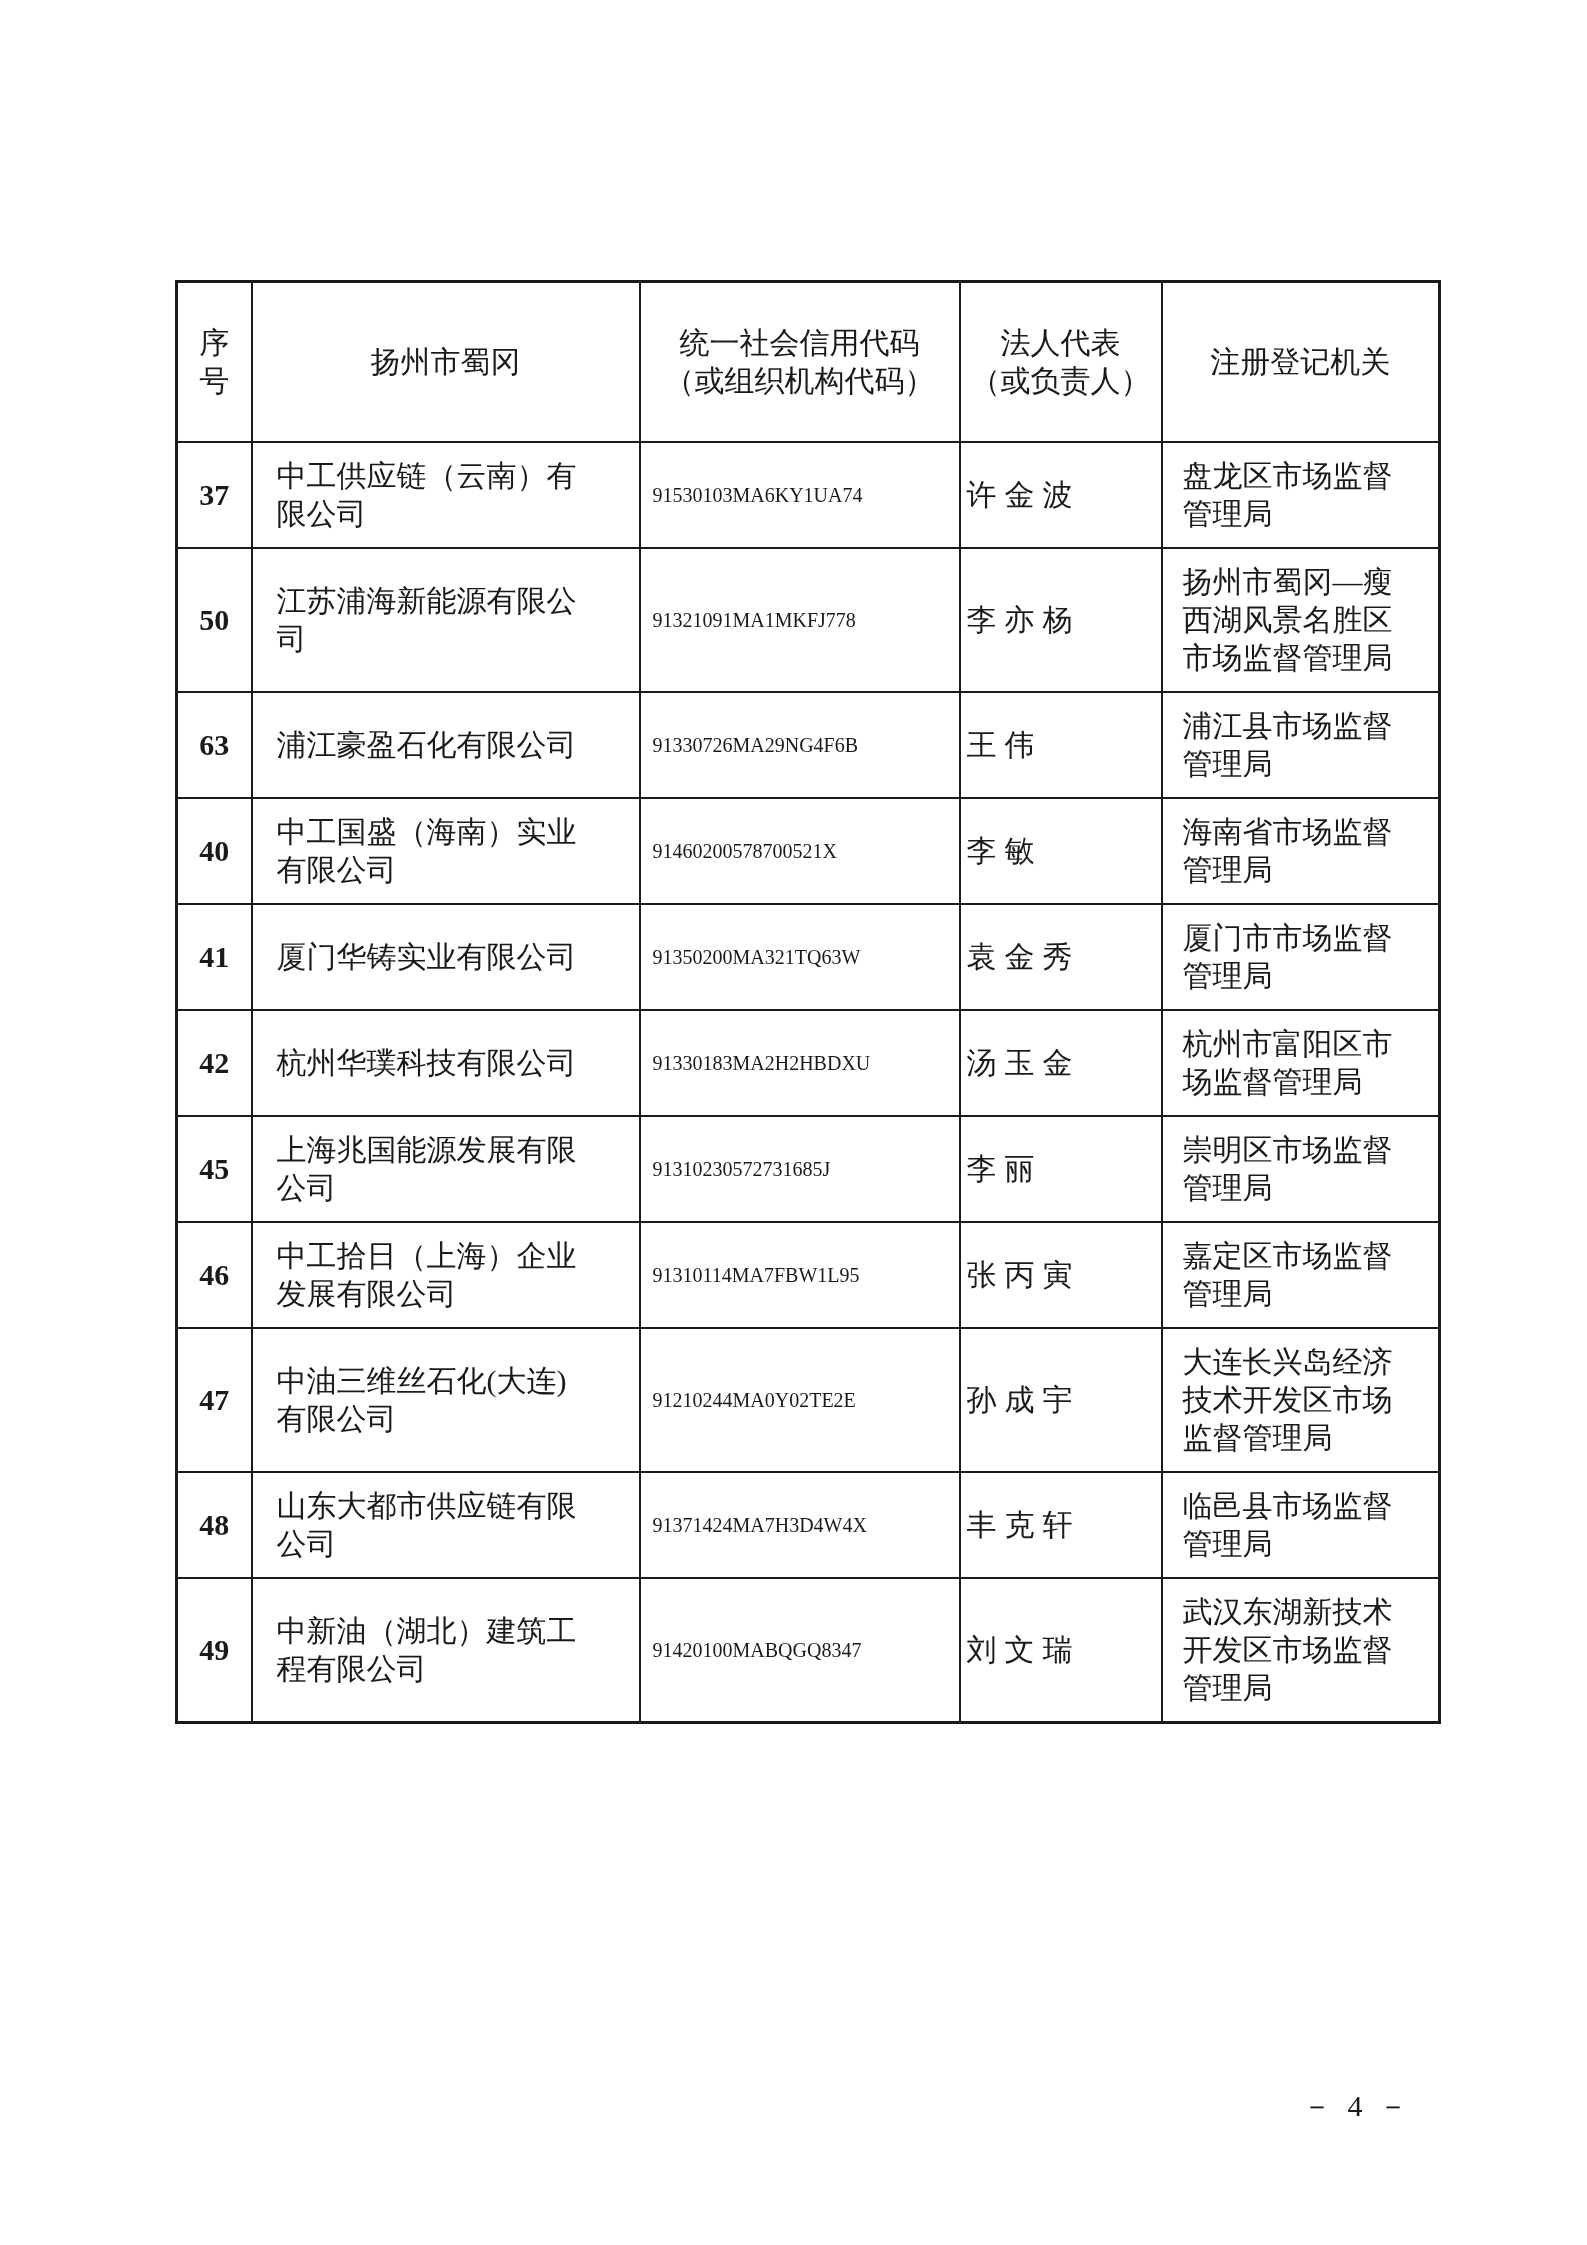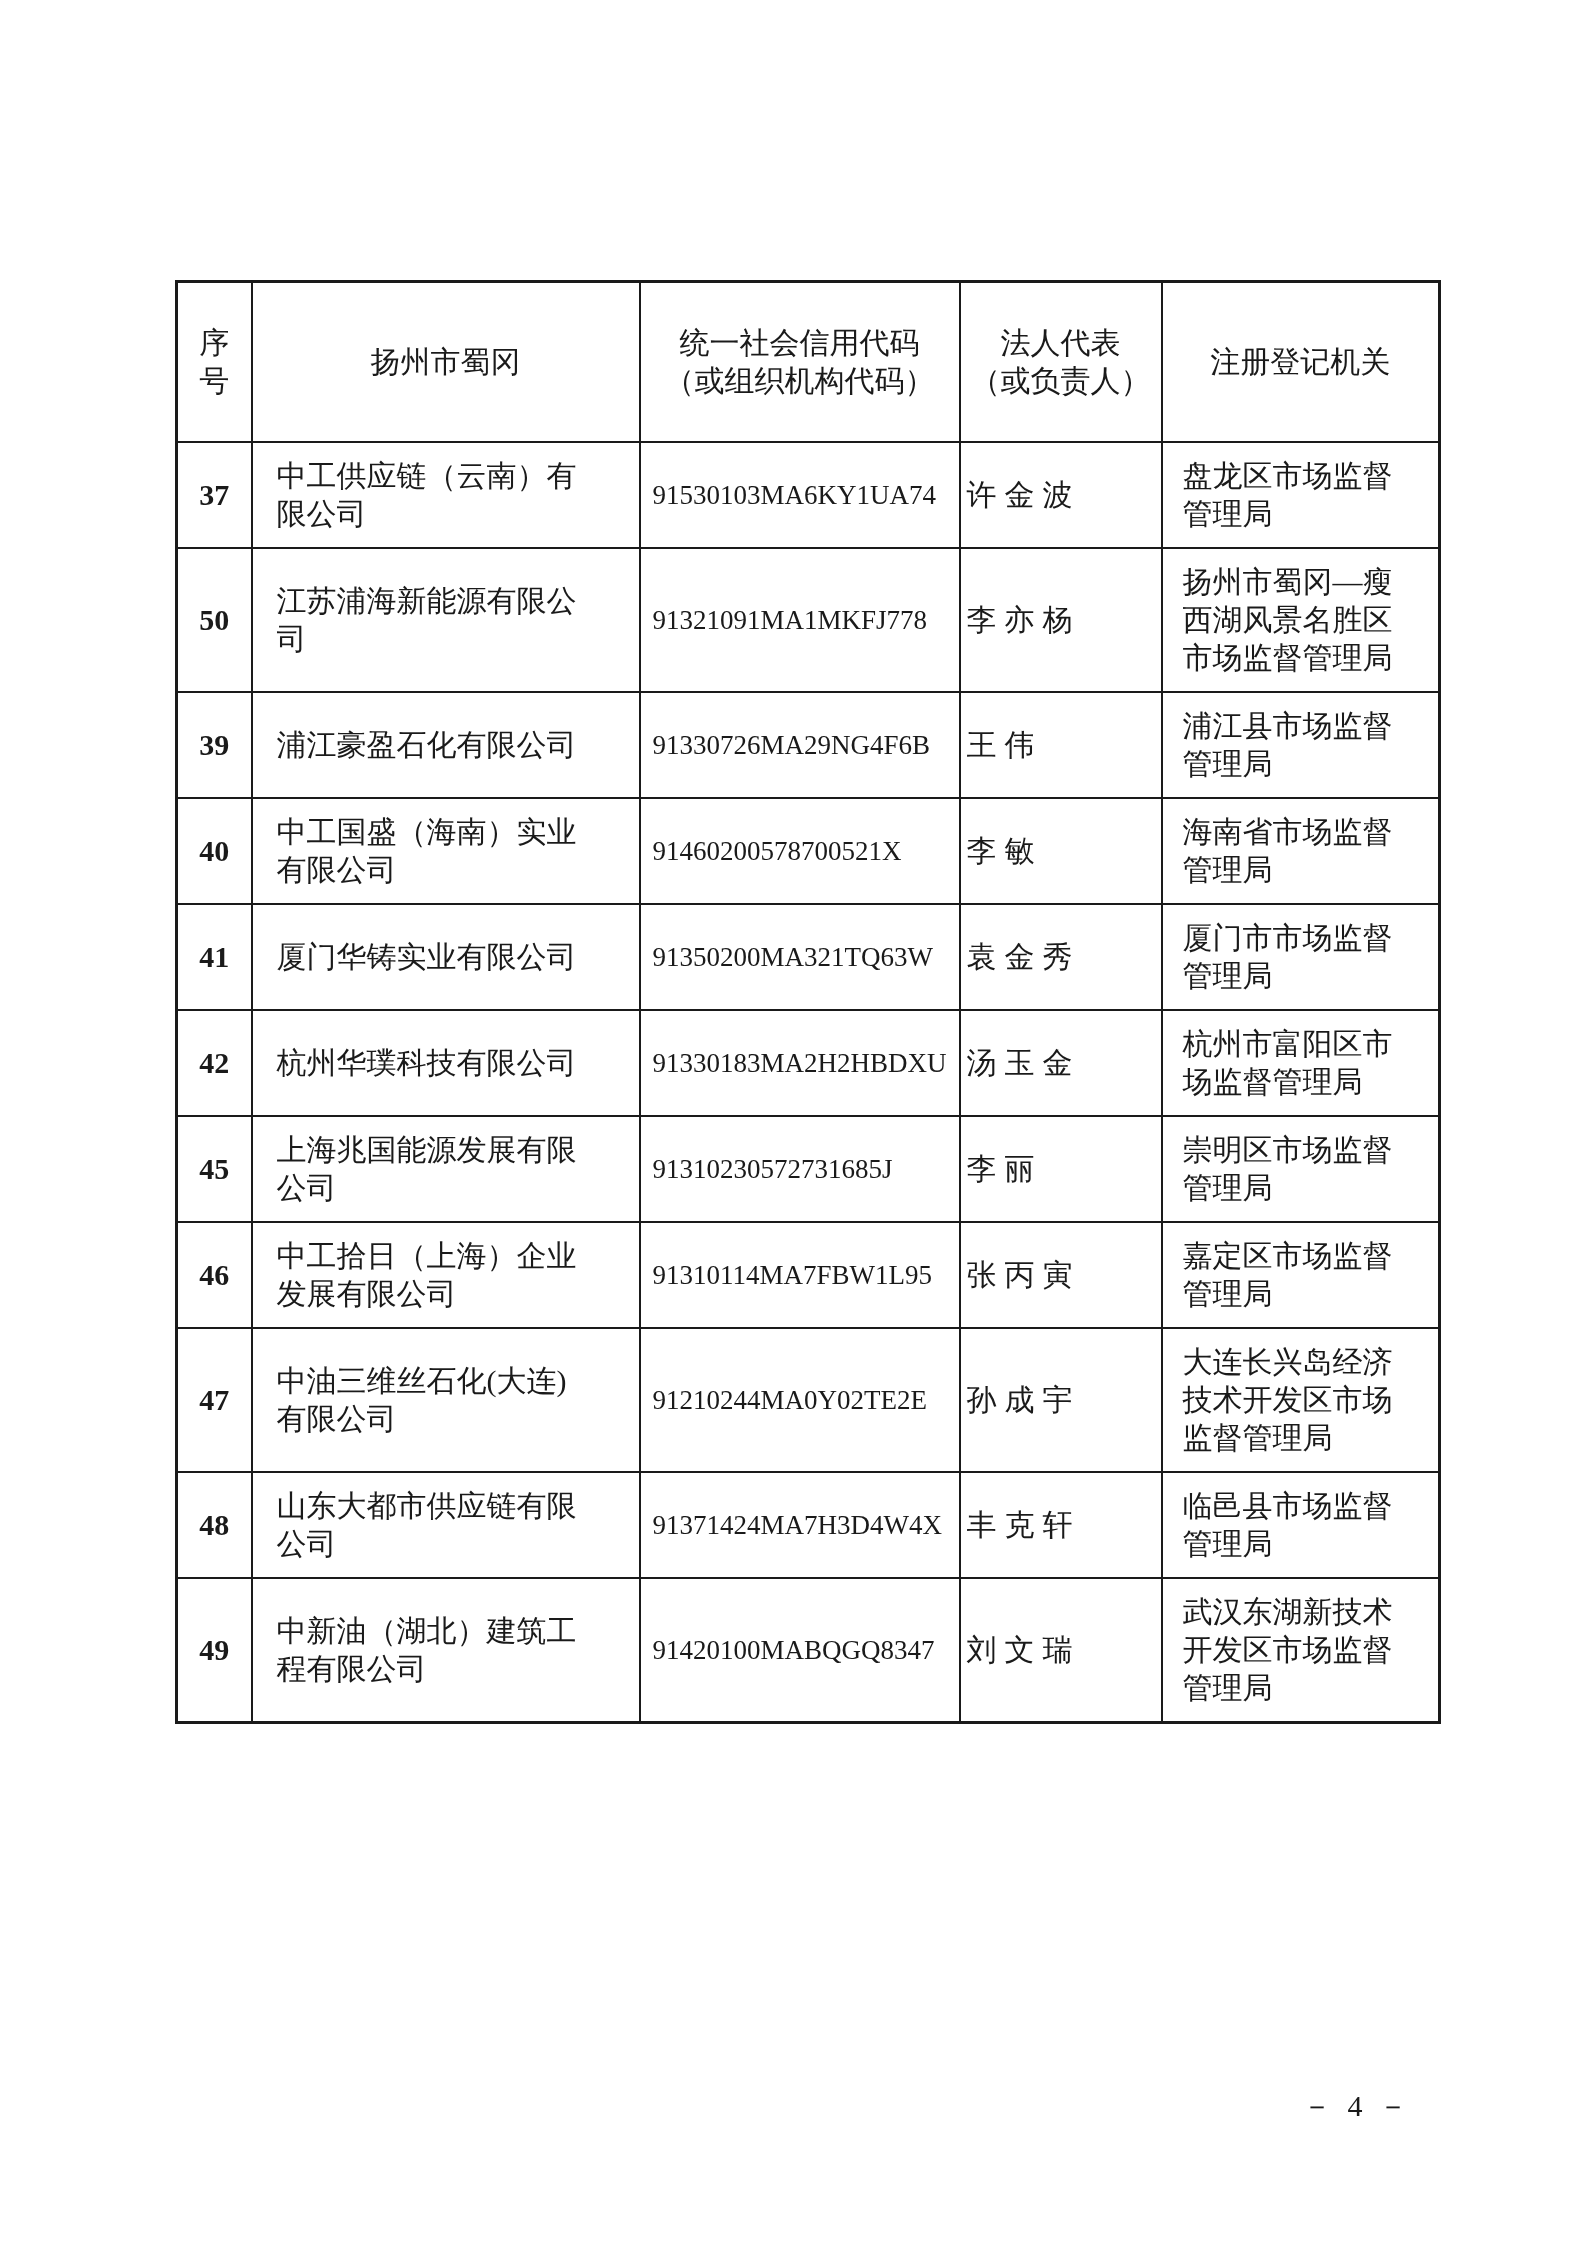--- a/index.html
+++ b/index.html
@@ -49,21 +49,21 @@
   }
   td.col-name {
     text-align: left;
     padding: 14px 46px 14px 24px;
     word-break: break-all;
   }
   td.col-code {
     text-align: left;
     padding: 14px 6px 14px 12px;
     white-space: nowrap;
-    font-size: 27px;
+    font-size: 20px;
   }
   td.col-legal_rep {
     padding: 14px 6px;
     letter-spacing: 8px;
   }
   td.col-authority {
     text-align: left;
     padding: 14px 38px 14px 20px;
     word-break: break-all;
   }
@@ -110,21 +110,21 @@
           <td class="col-authority">盘龙区市场监督管理局</td>
         </tr>
         <tr>
           <td class="col-index">50</td>
           <td class="col-name">江苏浦海新能源有限公司</td>
           <td class="col-code">91321091MA1MKFJ778</td>
           <td class="col-legal_rep">李亦杨</td>
           <td class="col-authority">扬州市蜀冈—瘦西湖风景名胜区市场监督管理局</td>
         </tr>
         <tr>
-          <td class="col-index">39</td>
+          <td class="col-index">63</td>
           <td class="col-name">浦江豪盈石化有限公司</td>
           <td class="col-code">91330726MA29NG4F6B</td>
           <td class="col-legal_rep">王伟</td>
           <td class="col-authority">浦江县市场监督管理局</td>
         </tr>
         <tr>
           <td class="col-index">40</td>
           <td class="col-name">中工国盛（海南）实业有限公司</td>
           <td class="col-code">91460200578700521X</td>
           <td class="col-legal_rep">李敏</td>

